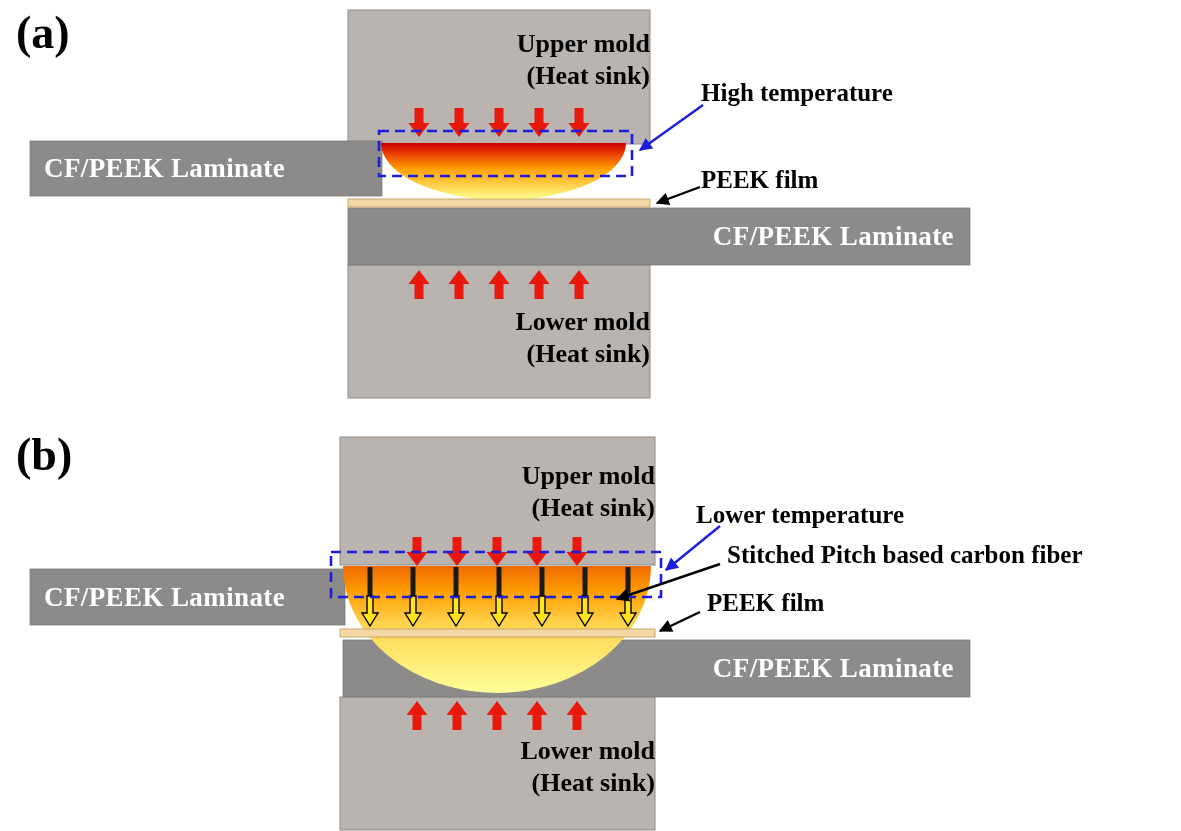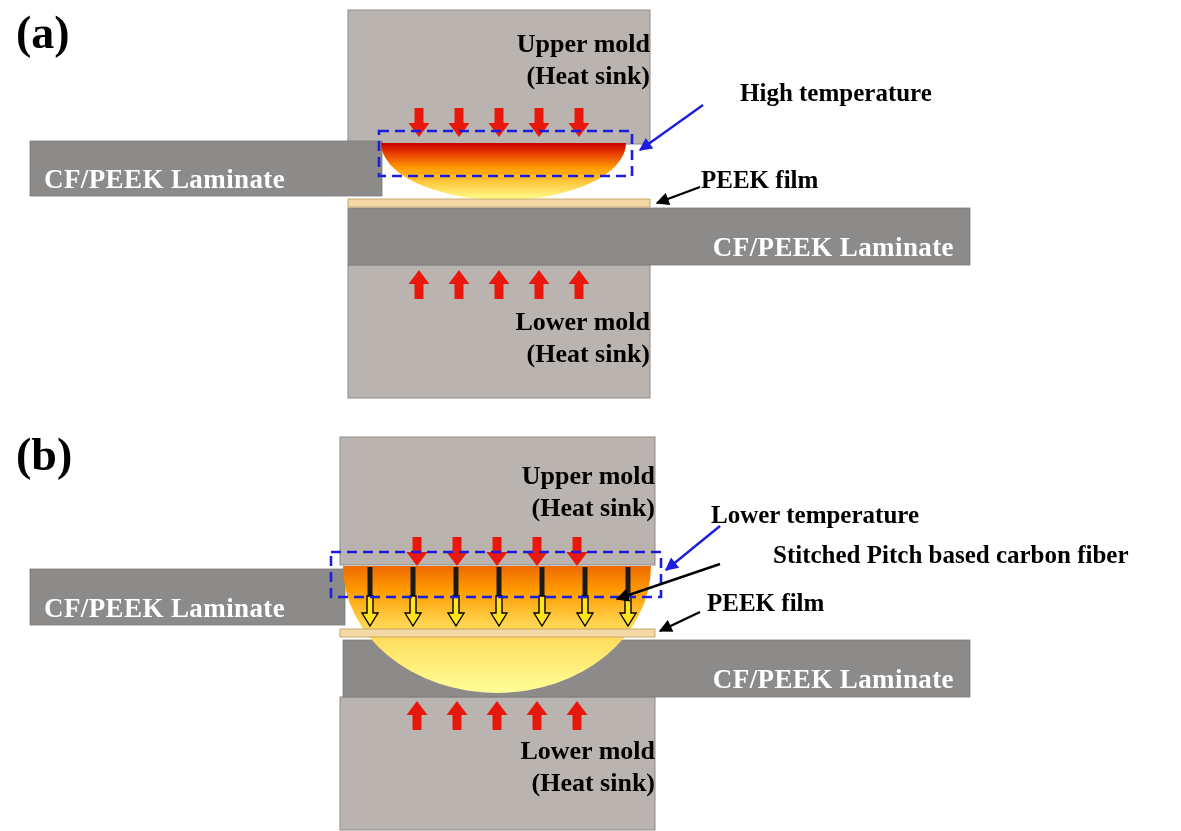--- a/index.html
+++ b/index.html
@@ -6,21 +6,21 @@
   #figure{
     position:relative;width:1181px;height:831px;background:#ffffff;
     font-family:"Liberation Serif","DejaVu Serif",serif;overflow:hidden;
   }
   #figure > svg{position:absolute;left:0;top:0;}
   .txt{position:absolute;font-weight:bold;color:#000;white-space:nowrap;}
   .panel-label{font-size:46px;line-height:1;}
   .mold-label{font-size:26px;text-align:right;line-height:1.22;}
   .mold-label span{display:block;}
   .ann{font-size:25px;}
-  .lam{font-size:27px;color:#ffffff;letter-spacing:0.4px;margin-top:11px;}
+  .lam{font-size:27px;color:#ffffff;letter-spacing:0.4px;}
 </style>
 </head>
 <body>
 
 <div id="figure">
 
   <svg width="1181" height="831" viewBox="0 0 1181 831">
     <defs>
       <linearGradient id="gradA" x1="0" y1="0" x2="0" y2="1">
         <stop offset="0%" stop-color="#c80000"></stop>
@@ -124,43 +124,43 @@
     <line x1="700" y1="612" x2="660" y2="631" stroke="#000000" stroke-width="2.4" marker-end="url(#head-black)"></line>
   </svg>
 
   <div class="txt panel-label" style="left:16px;top:10px;">(a)</div>
 
   <div class="txt mold-label" style="left:348px;top:28px;width:302px;">
     <span>Upper mold</span>
     <span>(Heat sink)</span>
   </div>
 
-  <div class="txt ann" style="left:740px;top:79px;font-family:Liberation Serif, serif;">High temperature</div>
+  <div class="txt ann" style="left:701px;top:79px;font-family:Liberation Serif, serif;">High temperature</div>
 
   <div class="txt lam" style="left:44px;top:141px;height:55px;line-height:55px;">CF/PEEK Laminate</div>
 
   <div class="txt ann" style="left:701px;top:166px;">PEEK film</div>
 
   <div class="txt lam" style="left:348px;top:208px;width:606px;height:57px;line-height:57px;text-align:right;">CF/PEEK Laminate</div>
 
   <div class="txt mold-label" style="left:348px;top:306px;width:302px;">
     <span>Lower mold</span>
     <span>(Heat sink)</span>
   </div>
 
   <div class="txt panel-label" style="left:16px;top:432px;">(b)</div>
 
   <div class="txt mold-label" style="left:340px;top:460px;width:315px;">
     <span>Upper mold</span>
     <span>(Heat sink)</span>
   </div>
 
-  <div class="txt ann" style="left:711px;top:501px;">Lower temperature</div>
+  <div class="txt ann" style="left:696px;top:501px;">Lower temperature</div>
 
-  <div class="txt ann" style="left:727px;top:541px;margin-left:46px;">Stitched Pitch based carbon fiber</div>
+  <div class="txt ann" style="left:727px;top:541px;">Stitched Pitch based carbon fiber</div>
 
   <div class="txt lam" style="left:44px;top:569px;height:56px;line-height:56px;">CF/PEEK Laminate</div>
 
   <div class="txt ann" style="left:707px;top:589px;">PEEK film</div>
 
   <div class="txt lam" style="left:343px;top:640px;width:611px;height:57px;line-height:57px;text-align:right;">CF/PEEK Laminate</div>
 
   <div class="txt mold-label" style="left:340px;top:735px;width:315px;">
     <span>Lower mold</span>
     <span>(Heat sink)</span>

